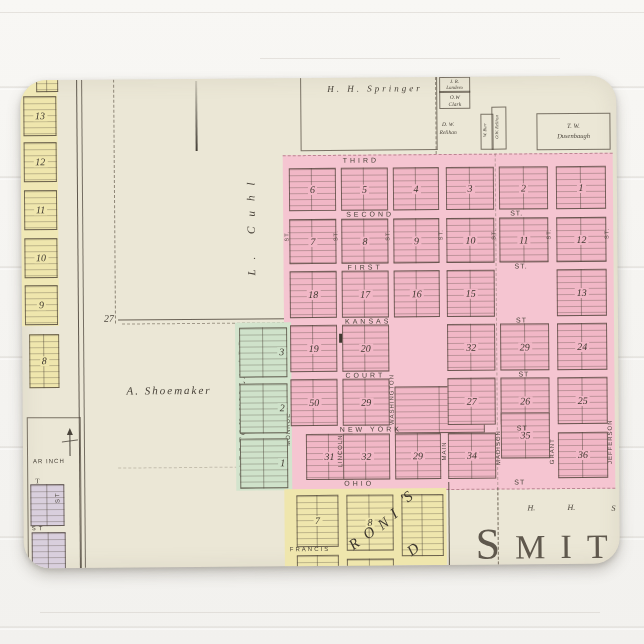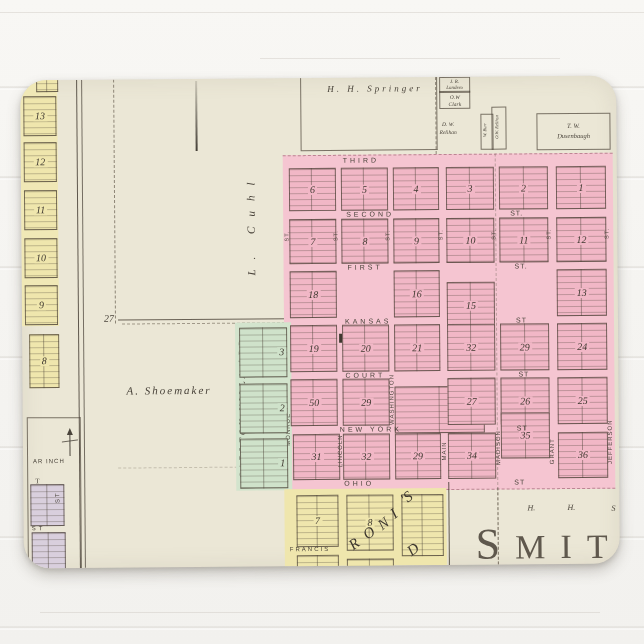--- a/index.html
+++ b/index.html
@@ -188,38 +188,38 @@
     </div>
     <div class="blk pinkblk" style="left: 478px; top: 141px; width: 47px; height: 43px;">
       <span>11</span>
     </div>
     <div class="blk pinkblk" style="left: 535px; top: 141px; width: 48px; height: 43px;">
       <span>12</span>
     </div>
     <div class="blk pinkblk" style="left: 268px; top: 193px; width: 45px; height: 45px;">
       <span>18</span>
     </div>
+    <div class="blk pinkblk" style="left: 320px; top: 193px; width: 45px; height: 45px;">
+      <span>17</span>
+    </div>
     <div class="blk pinkblk" style="left: 372px; top: 193px; width: 44px; height: 45px;">
       <span>16</span>
     </div>
-    <div class="blk pinkblk" style="left: 425px; top: 193px; width: 46px; height: 45px; margin-top: 12px;">
+    <div class="blk pinkblk" style="left: 425px; top: 193px; width: 46px; height: 45px;">
       <span>15</span>
     </div>
     <div class="blk pinkblk" style="left: 535px; top: 193px; width: 48px; height: 45px;">
       <span>13</span>
     </div>
     <div class="blk pinkblk" style="left: 268px; top: 247px; width: 45px; height: 45px;">
       <span>19</span>
     </div>
     <div class="blk pinkblk" style="left: 320px; top: 247px; width: 45px; height: 45px;">
       <span>20</span>
     </div>
-    <div class="blk pinkblk" style="left: 372px; top: 247px; width: 44px; height: 45px;">
-      <span>21</span>
-    </div>
     <div class="blk pinkblk" style="left: 425px; top: 247px; width: 46px; height: 45px;">
       <span>32</span>
     </div>
     <div class="blk pinkblk" style="left: 478px; top: 247px; width: 47px; height: 45px;">
       <span>29</span>
     </div>
     <div class="blk pinkblk" style="left: 535px; top: 247px; width: 48px; height: 45px;">
       <span>24</span>
     </div>
     <div class="blk pinkblk" style="left: 268px; top: 301px; width: 45px; height: 45px;">
@@ -233,21 +233,21 @@
     </div>
     <div class="blk pinkblk" style="left: 425px; top: 301px; width: 46px; height: 45px;">
       <span>27</span>
     </div>
     <div class="blk pinkblk" style="left: 478px; top: 301px; width: 47px; height: 45px;">
       <span>26</span>
     </div>
     <div class="blk pinkblk" style="left: 535px; top: 301px; width: 48px; height: 45px;">
       <span>25</span>
     </div>
-    <div class="blk pinkblk" style="left: 270px; top: 356px; width: 45px; height: 44px; text-align: right;">
+    <div class="blk pinkblk" style="left: 283px; top: 356px; width: 45px; height: 44px; text-align: right;">
       <span>31</span>
     </div>
     <div class="blk pinkblk" style="left: 320px; top: 356px; width: 45px; height: 44px;">
       <span>32</span>
     </div>
     <div class="blk pinkblk" style="left: 372px; top: 356px; width: 44px; height: 44px;">
       <span>29</span>
     </div>
     <div class="blk pinkblk" style="left: 425px; top: 356px; width: 46px; height: 44px;">
       <span>34</span>

